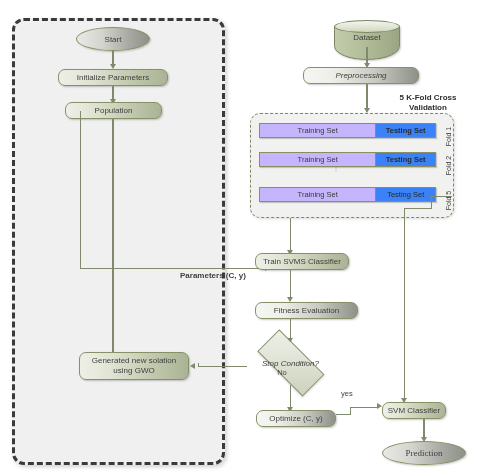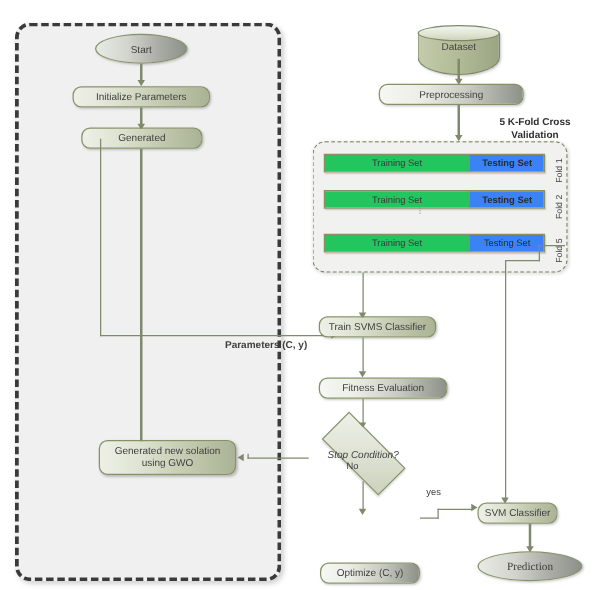--- a/index.html
+++ b/index.html
@@ -93,21 +93,21 @@
   .fold-row{
     position:absolute;left:8px;width:177px;height:15px;
     display:flex;box-sizing:border-box;
     border:1px solid #8a8f5f;
     box-shadow:1px 1px 1px rgba(0,0,0,0.18);
   }
   .train-cell{
     flex:0 0 66.5%;
     display:flex;align-items:center;justify-content:center;
     font-size:7.5px;color:#3a3a3a;
-    background:#22c55e;
+    background:#c4b5fd;
     border-right:1px solid #8a8f5f;
     box-sizing:border-box;
   }
   .test-cell{
     flex:1 1 auto;
     display:flex;align-items:center;justify-content:center;
     font-size:7.5px;color:#2b2b2b;
     background:#3b82f6;
     box-sizing:border-box;
   }
@@ -171,21 +171,21 @@
   <div class="arrow down" style="left:109.6px;top:64px;"></div>
 
   <div class="node olive" style="left:58px;top:69px;width:110px;height:17px;">
     <span>Initialize Parameters</span>
   </div>
 
   <div class="conn vline" style="left:112.4px;top:86px;height:14px;"></div>
   <div class="arrow down" style="left:109.6px;top:99px;"></div>
 
   <div class="node olive" style="left:65px;top:102px;width:97px;height:17px;">
-    <span>Generated</span>
+    <span>Population</span>
   </div>
 
   <div class="conn hline" style="left:80px;top:110.5px;width:-0px;"></div>
   <div class="conn vline" style="left:80px;top:110.5px;height:158px;"></div>
   <div class="conn hline" style="left:80px;top:268px;width:187px;"></div>
   <div class="arrow right" style="left:265px;top:264.8px;"></div>
   <div class="plain-label bold" style="left:132px;top:271px;width:100px;text-align:left;">Parameters (C, y)</div>
 
   <div class="conn vline" style="left:112.4px;top:119px;height:251px;"></div>
 
@@ -197,21 +197,21 @@
 
   <div class="cylinder" style="left:334px;top:8px;width:66px;height:34px;margin-top:12px;">
     <div class="cyl-body"></div>
     <div class="cyl-top"></div>
     <div class="cyl-label">Dataset</div>
   </div>
 
   <div class="conn vline" style="left:366.4px;top:47px;height:17px;"></div>
   <div class="arrow down" style="left:363.6px;top:63px;"></div>
 
-  <div class="node" style="left:303px;top:67px;width:116px;height:17px;">
+  <div class="node" style="left:303px;top:67px;width:116px;height:17px;font-style:italic;">
     <span>Preprocessing</span>
   </div>
 
   <div class="conn vline" style="left:366.4px;top:84px;height:25px;"></div>
   <div class="arrow down" style="left:363.6px;top:108px;"></div>
 
   <div class="kfold-title" style="left:378px;top:93px;width:100px;">5 K-Fold Cross
 Validation</div>
 
   <div class="kfold-region">
@@ -266,21 +266,21 @@
   </div>
 
   <div class="conn hline" style="left:198px;top:366px;width:49px;"></div>
   <div class="conn vline" style="left:198px;top:363px;height:4px;"></div>
   <div class="plain-label" style="left:219px;top:368px;width:30px;">No</div>
 
   <div class="conn vline" style="left:290px;top:385px;height:24px;"></div>
   <div class="arrow down" style="left:287.2px;top:407px;"></div>
   <div class="plain-label" style="left:293px;top:389px;width:26px;text-align:left;">yes</div>
 
-  <div class="node" style="left:256px;top:410px;width:80px;height:17px;margin-top:40px;">
+  <div class="node" style="left:256px;top:410px;width:80px;height:17px;">
     <span>Optimize  (C, y)</span>
   </div>
 
   <div class="conn hline" style="left:336px;top:414px;width:15px;"></div>
   <div class="conn vline" style="left:350px;top:406.5px;height:8px;"></div>
   <div class="conn hline" style="left:350px;top:406.5px;width:29px;"></div>
   <div class="arrow right" style="left:377px;top:403.3px;"></div>
 
   <div class="node olive" style="left:382px;top:402px;width:64px;height:17px;">
     <span>SVM Classifier</span>

